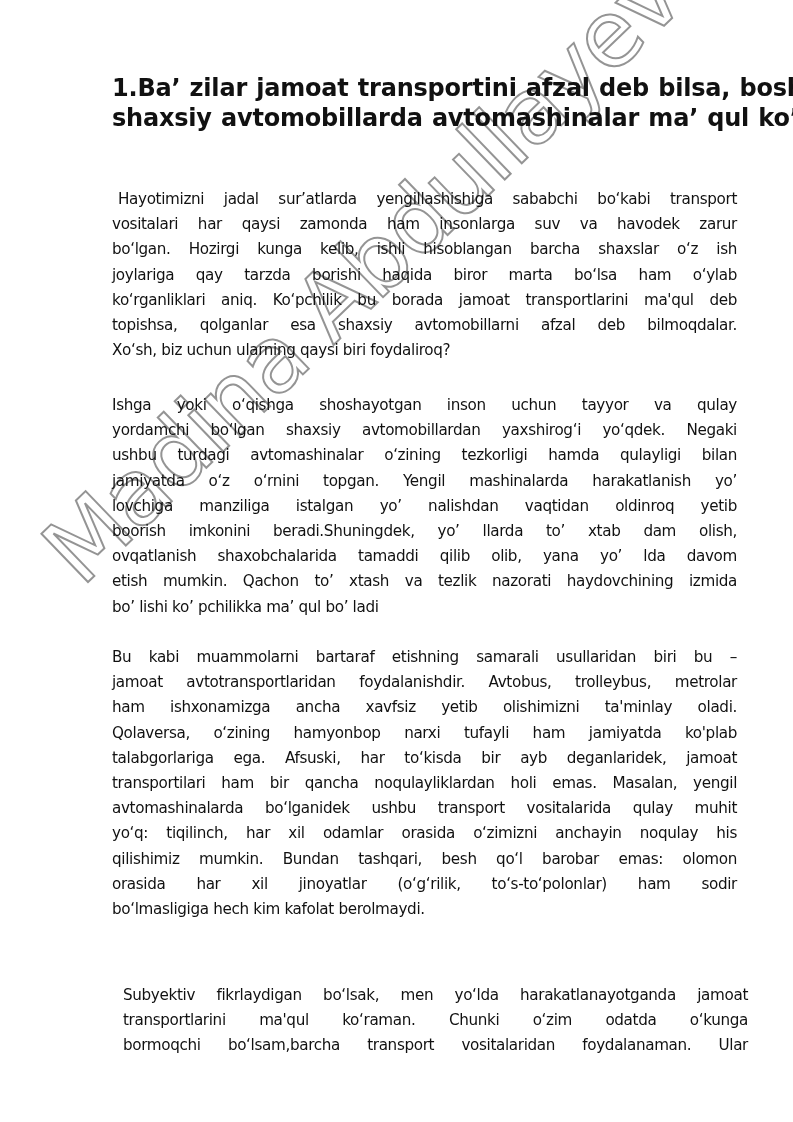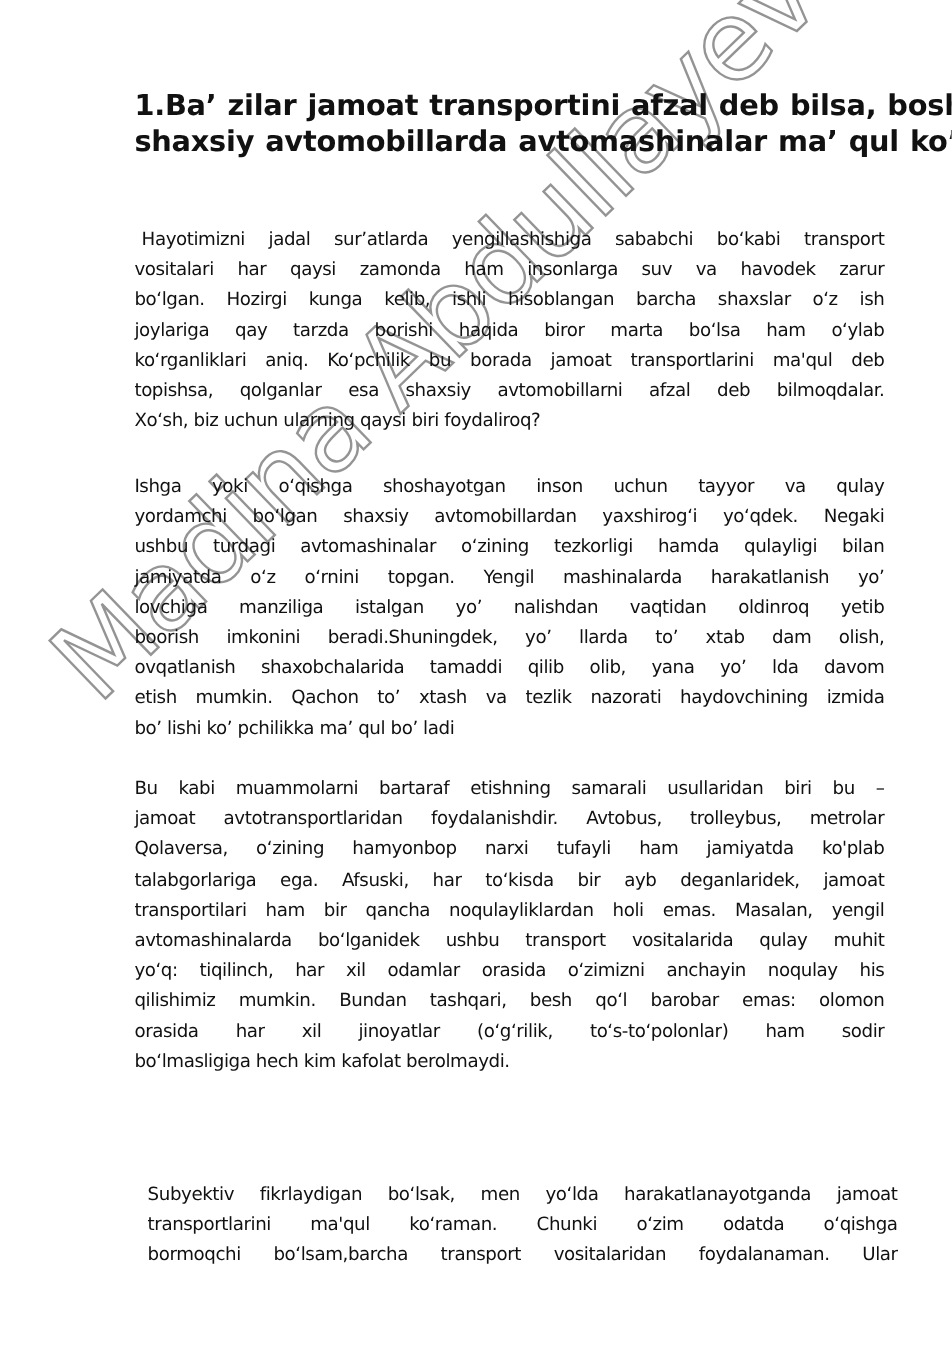--- a/index.html
+++ b/index.html
@@ -111,29 +111,30 @@
       <span class="line">lovchiga manziliga istalgan yo’ nalishdan vaqtidan oldinroq yetib</span>
       <span class="line">boorish imkonini beradi.Shuningdek, yo’ llarda to’ xtab dam olish,</span>
       <span class="line">ovqatlanish shaxobchalarida tamaddi qilib olib, yana yo’ lda davom</span>
       <span class="line">etish mumkin. Qachon to’  xtash va tezlik nazorati haydovchining izmida</span>
       <span class="line last">bo’  lishi ko’  pchilikka ma’  qul bo’  ladi</span>
     </div>
 
     <div class="para para-3">
       <span class="line">Bu kabi muammolarni bartaraf etishning samarali usullaridan biri bu –</span>
       <span class="line">jamoat avtotransportlaridan foydalanishdir. Avtobus, trolleybus, metrolar</span>
+      <span class="line">ham ishxonamizga ancha xavfsiz yetib olishimizni ta'minlay oladi.</span>
       <span class="line">Qolaversa, o‘zining hamyonbop narxi tufayli ham jamiyatda ko'plab</span>
       <span class="line">talabgorlariga ega. Afsuski, har to‘kisda bir ayb deganlaridek, jamoat</span>
       <span class="line">transportilari ham bir qancha noqulayliklardan holi emas. Masalan, yengil</span>
       <span class="line">avtomashinalarda bo‘lganidek ushbu transport vositalarida qulay muhit</span>
       <span class="line">yo‘q: tiqilinch, har xil odamlar orasida o‘zimizni anchayin noqulay his</span>
       <span class="line">qilishimiz mumkin. Bundan tashqari, besh qo‘l barobar emas: olomon</span>
       <span class="line">orasida har xil jinoyatlar (o‘g‘rilik, to‘s-to‘polonlar) ham sodir</span>
       <span class="line last">bo‘lmasligiga hech kim kafolat berolmaydi.</span>
     </div>
 
     <div class="para para-4">
       <span class="line">Subyektiv fikrlaydigan bo‘lsak, men yo‘lda harakatlanayotganda jamoat</span>
-      <span class="line">transportlarini ma'qul ko‘raman. Chunki o‘zim odatda o‘qishga</span>
+      <span class="line">transportlarini ma'qul ko‘raman. Chunki o‘zim odatda o‘kunga</span>
       <span class="line">bormoqchi bo‘lsam,barcha transport vositalaridan foydalanaman. Ular</span>
     </div>
   </div>
 </div>
 
 </body></html>

